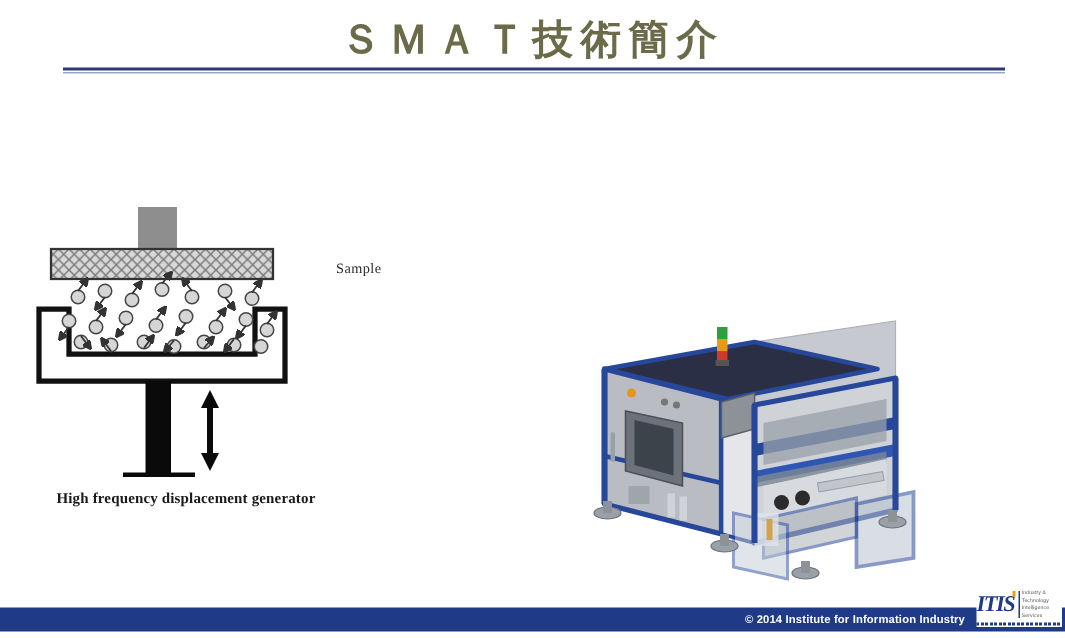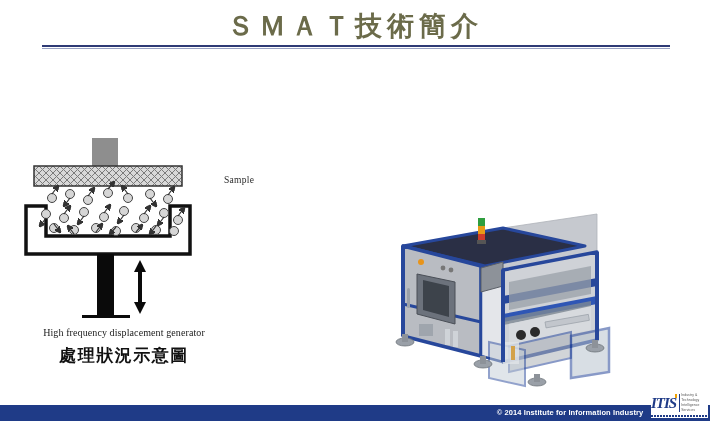--- a/index.html
+++ b/index.html
@@ -41,21 +41,21 @@
   .diagram{position:absolute;left:4px;top:138px;width:250px;height:200px;}
   .diagram svg{display:block;}
   .sample-label{
     position:absolute;left:204px;top:175px;
     font-family:"Liberation Serif","DejaVu Serif",serif;
     font-size:9.5px;font-weight:400;color:#2b2b2b;letter-spacing:0.3px;margin-left:20px;
   }
   .gen-label{
     position:absolute;left:14px;top:327px;width:220px;text-align:center;
     font-family:"Liberation Serif","DejaVu Serif",serif;
-    font-size:10px;font-weight:400;color:#1a1a1a;letter-spacing:0.1px;
+    font-size:10px;font-weight:700;color:#1a1a1a;letter-spacing:0.1px;
     white-space:nowrap;
   }
   .cn-caption{
     position:absolute;left:14px;top:344px;width:220px;text-align:center;
     font-family:"DejaVu Sans","Liberation Sans",sans-serif;
     font-size:17px;font-weight:700;color:#111;letter-spacing:1.5px;
   }
 
   
   .machine{position:absolute;left:385px;top:196px;width:320px;height:195px;}
@@ -183,21 +183,20 @@
 
       <g stroke="#0a0a0a" stroke-width="4" fill="#0a0a0a">
         <line x1="136" y1="130" x2="136" y2="168"></line>
         <path d="M136,122 L130,134 L142,134 z" stroke="none"></path>
         <path d="M136,176 L130,164 L142,164 z" stroke="none"></path>
       </g>
     </svg>
   </div>
   <div class="sample-label">Sample</div>
   <div class="gen-label">High frequency displacement generator</div>
-  <div class="cn-caption">處理狀況示意圖</div>
 
   <div class="machine">
     <svg width="320" height="195" viewBox="0 0 320 195">
 
       <polygon points="118,32 212,18 212,78 118,92" fill="#c6c9cf" stroke="#aeb2b9" stroke-width="0.8"></polygon>
 
       <polygon points="18,50 118,32 200,50 100,70" fill="#2a2f45" stroke="#27479b" stroke-width="3" stroke-linejoin="round"></polygon>
 
       <g>
         <rect x="93" y="22" width="7" height="8" fill="#2f9e3f"></rect>

